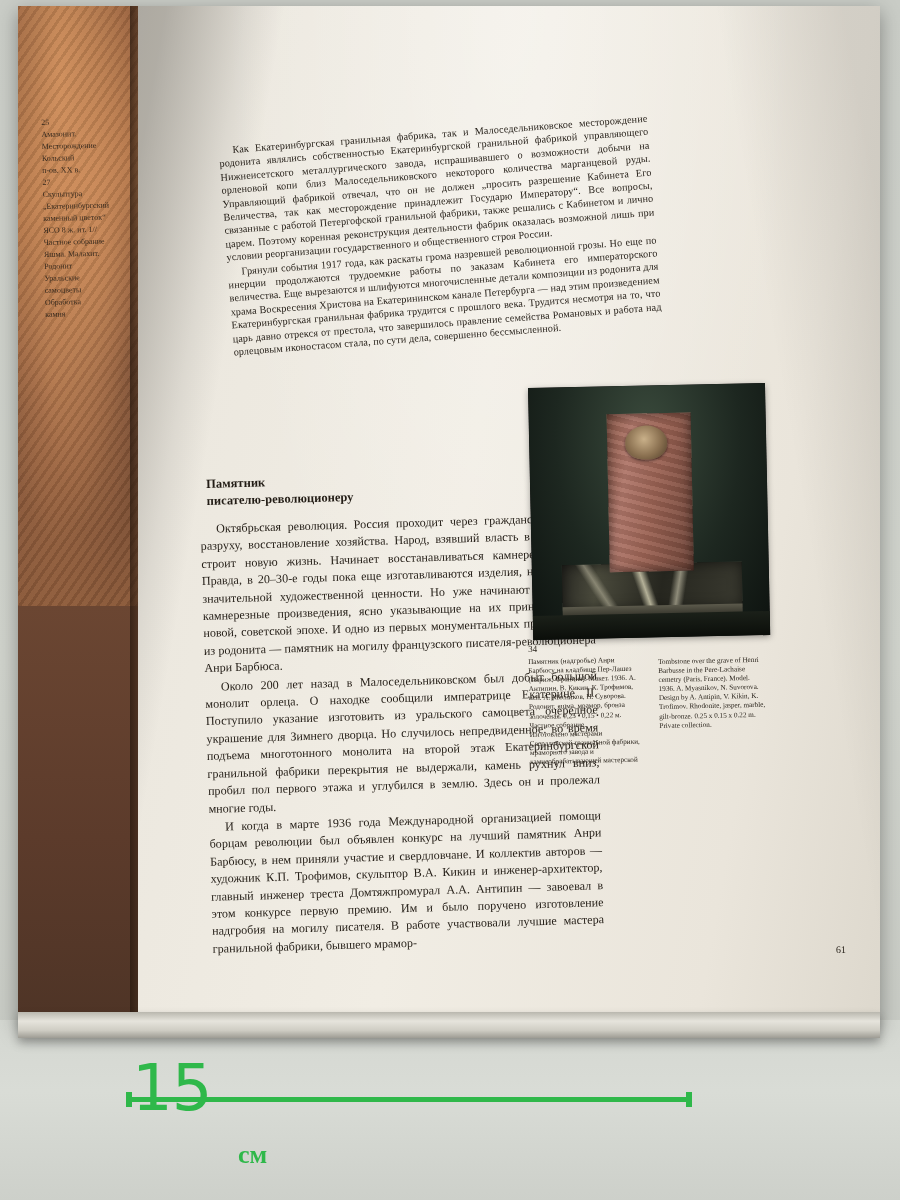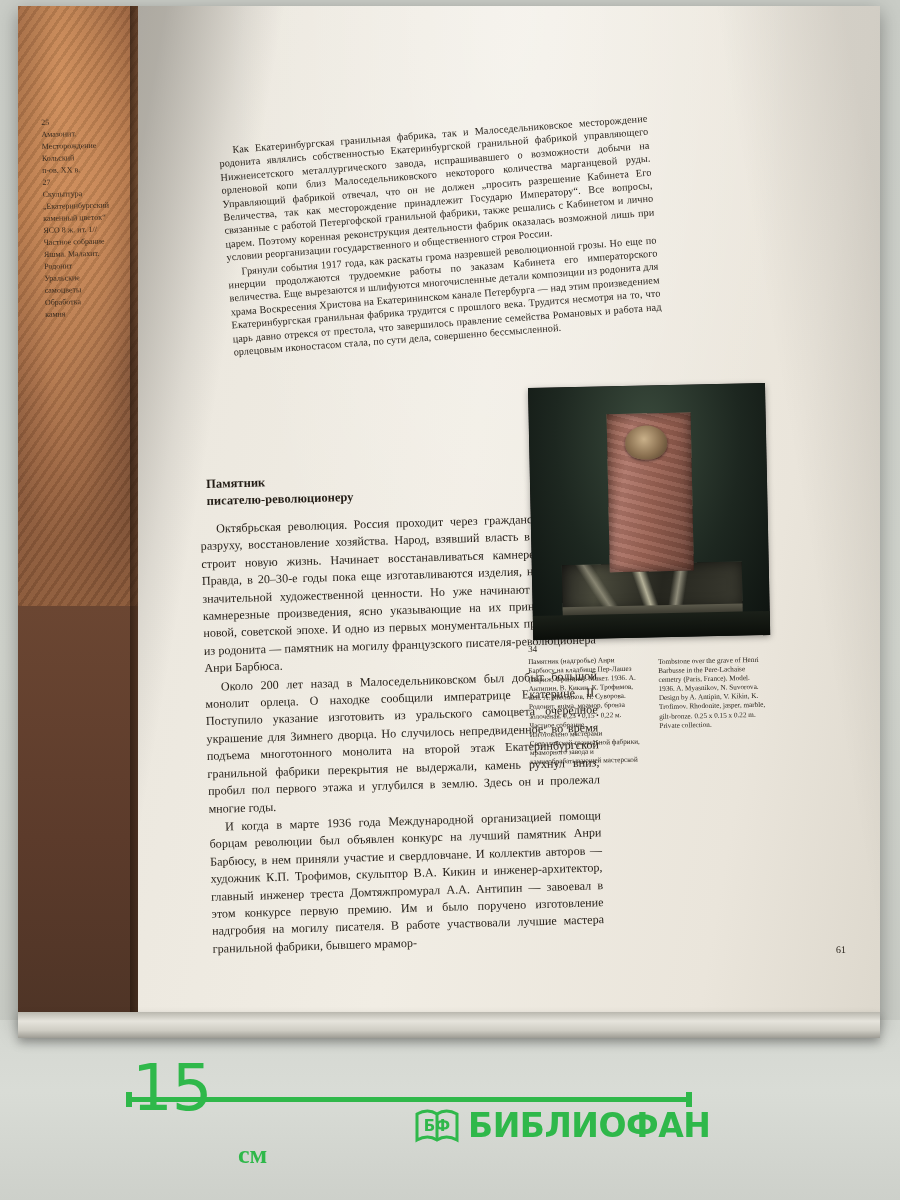--- a/index.html
+++ b/index.html
@@ -390,24 +390,14 @@
   <div class="book-edge"></div>
 
   <div class="scalebar">
     <div class="bar"></div>
     <div class="cap-l"></div>
     <div class="cap-r"></div>
   </div>
   <div class="scale-label">15</div>
   <div class="scale-unit">см</div>
 
-  <div class="wm">
-    <span class="wm-logo">
-      <svg width="46" height="46" viewBox="0 0 46 46" aria-hidden="true">
-        <path d="M3 12 C10 8 17 8 23 12 C29 8 36 8 43 12 L43 38 C36 34 29 34 23 38 C17 34 10 34 3 38 Z" fill="none" stroke="#2fb84a" stroke-width="3"></path>
-        <line x1="23" y1="12" x2="23" y2="38" stroke="#2fb84a" stroke-width="3"></line>
-        <text x="23" y="29" text-anchor="middle" font-family="DejaVu Sans, sans-serif" font-size="15" font-weight="bold" fill="#2fb84a">БФ</text>
-      </svg>
-    </span>
-    <span class="wm-text">БИБЛИОФАН</span>
-  </div>
 
 </div>
 
 </body></html>

